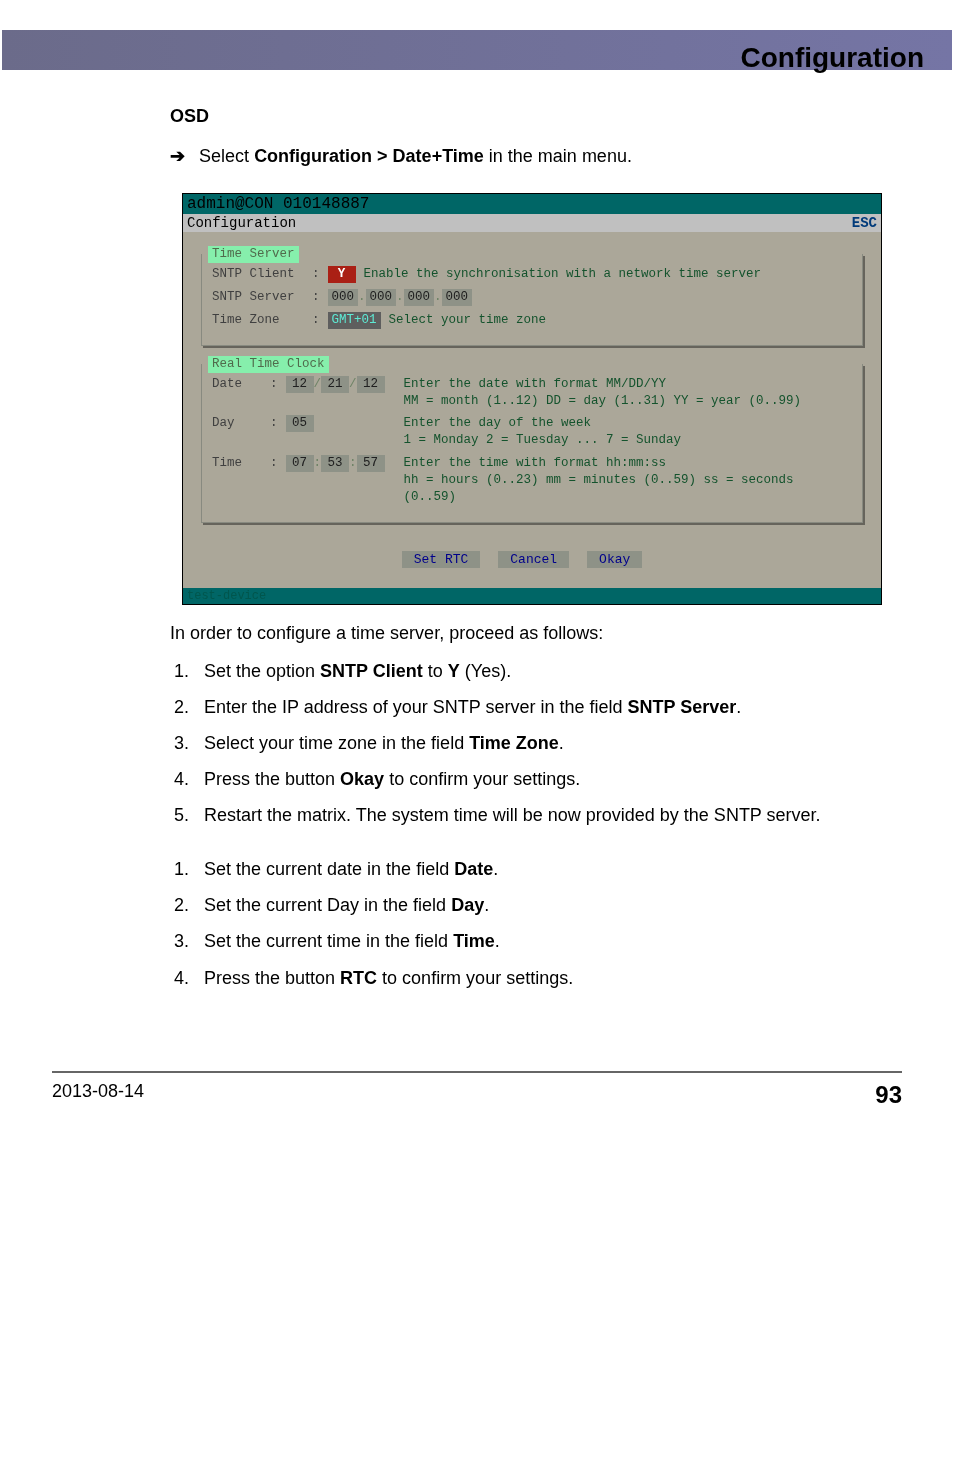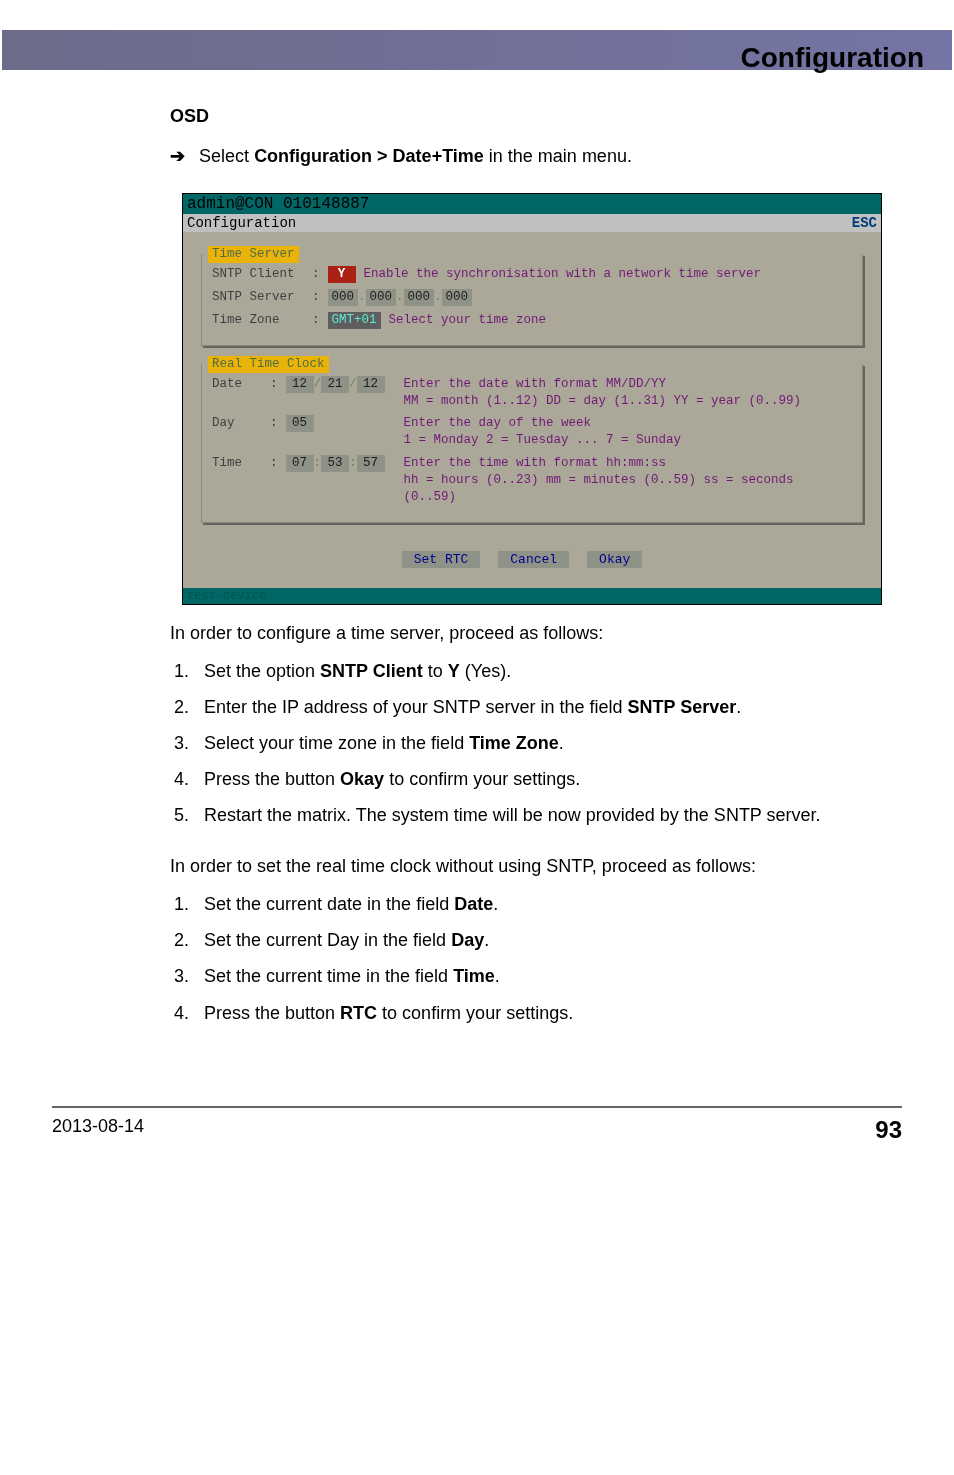--- a/index.html
+++ b/index.html
@@ -81,39 +81,39 @@
       font-size: 12.5px;
       line-height: 1.35;
       color: #6e8366;
       background: #aba799;
       box-shadow: 2px 2px 0 rgba(0,0,0,0.4);
     }
     .section-box .section-label {
       position: absolute;
       top: -8px;
       left: 6px;
-      background: #eab308;
+      background: #86efac;
       padding: 0 4px;
       color: #506b4c;
       font-size: 12.5px;
     }
     .row { display: flex; gap: 8px; align-items: flex-start; margin-bottom: 6px; }
     .label-col { width: 92px; color: #404040; }
     .colon { color: #404040; }
     .chip {
       background: #8e9287;
       color: #202020;
       padding: 0 4px;
       display: inline-block;
       min-width: 28px;
       text-align: center;
     }
     .chip.chip-dark { background: #5e5e5e; color: #5eead4; }
     .chip.chip-y { background: #aa2015; color: #fff; font-weight: bold; padding: 0 6px; }
-    .hint { color: #701a75; flex: 1; }
+    .hint { color: #14532d; flex: 1; }
     .buttons {
       display: flex;
       gap: 18px;
       justify-content: center;
       padding: 10px 20px 4px 0;
       font-family: Liberation Mono, monospace;
     }
     .term-btn {
       background: #8e9287;
       color: #00008b;
@@ -259,21 +259,20 @@
 
     <p class="para">In order to configure a time server, proceed as follows:</p>
     <ol class="numbered" id="steps-a">
         <li>Set the option <strong>SNTP Client</strong> to <strong>Y</strong> (Yes).</li>
         <li>Enter the IP address of your SNTP server in the field <strong>SNTP Server</strong>.</li>
         <li>Select your time zone in the field <strong>Time Zone</strong>.</li>
         <li>Press the button <strong>Okay</strong> to confirm your settings.</li>
         <li>Restart the matrix. The system time will be now provided by the SNTP server.</li>
       </ol>
 
-    <p class="para">In order to set the real time clock without using SNTP, proceed as follows:</p>
     <ol class="numbered" id="steps-b">
         <li>Set the current date in the field <strong>Date</strong>.</li>
         <li>Set the current Day in the field <strong>Day</strong>.</li>
         <li>Set the current time in the field <strong>Time</strong>.</li>
         <li>Press the button <strong>RTC</strong> to confirm your settings.</li>
       </ol>
   </div>
 
   <div class="footer">
     <span>2013-08-14</span>

